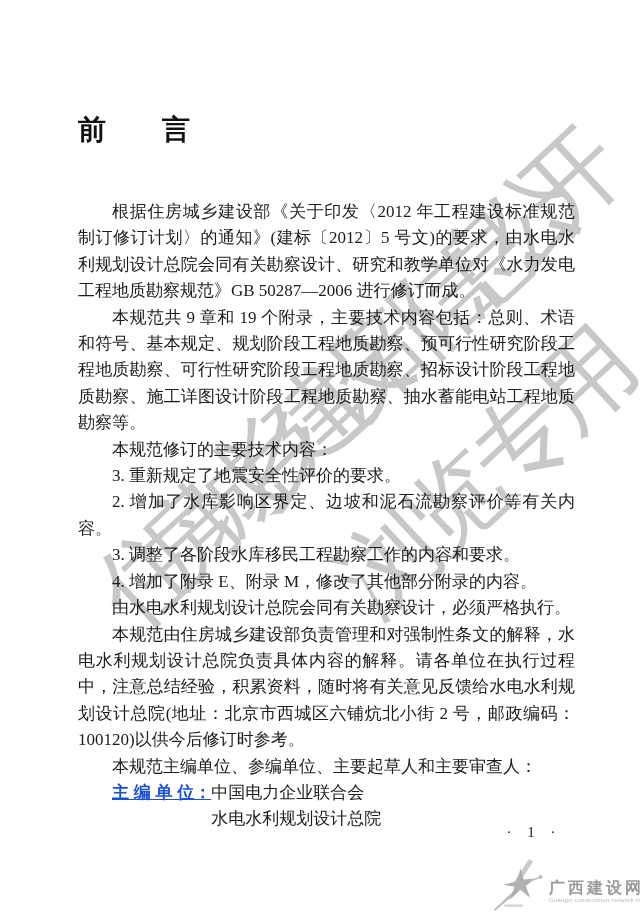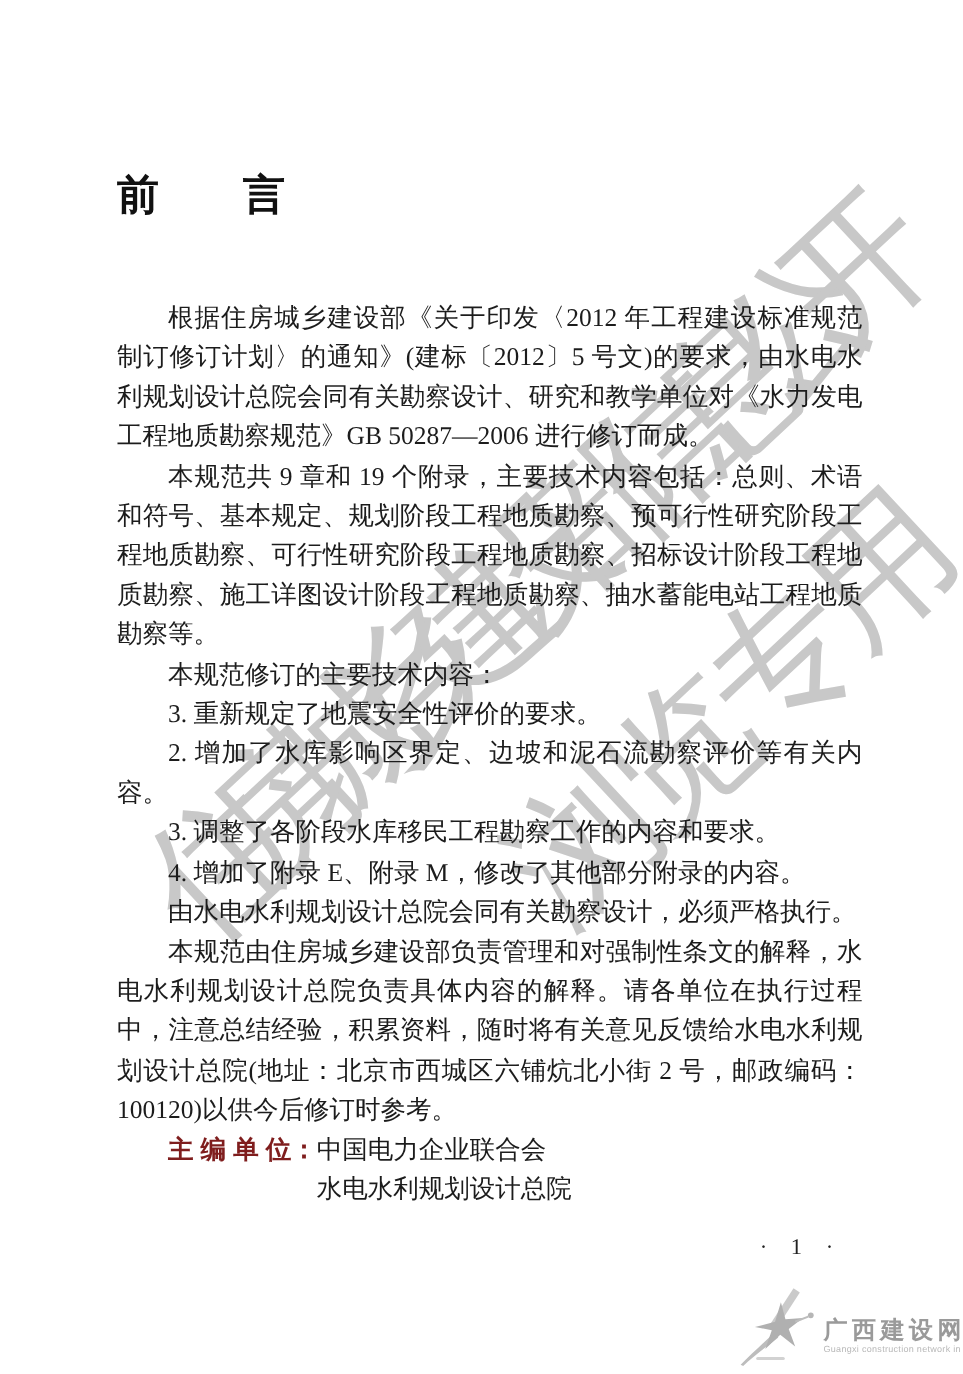--- a/index.html
+++ b/index.html
@@ -78,21 +78,22 @@
   }
   .credits {
     display: flex;
     padding-left: 34px;
     text-indent: 0;
   }
   .credits-label {
     font-family: "Liberation Sans", "DejaVu Sans", sans-serif;
     font-weight: 700;
     white-space: nowrap;
-    color: #7f1d1d;
+    color: #1d4ed8;
+    text-decoration: underline;
   }
   .credits-units { display: flex; flex-direction: column; }
 
   .page-number {
     position: absolute;
     z-index: 2;
     left: 496px;
     top: 824px;
     width: 76px;
     text-align: center;
@@ -144,20 +145,21 @@
   <div class="body-text">
     <p>根据住房城乡建设部《关于印发〈2012 年工程建设标准规范制订修订计划〉的通知》(建标〔2012〕5 号文)的要求，由水电水利规划设计总院会同有关勘察设计、研究和教学单位对《水力发电工程地质勘察规范》GB 50287—2006 进行修订而成。</p>
     <p>本规范共 9 章和 19 个附录，主要技术内容包括：总则、术语和符号、基本规定、规划阶段工程地质勘察、预可行性研究阶段工程地质勘察、可行性研究阶段工程地质勘察、招标设计阶段工程地质勘察、施工详图设计阶段工程地质勘察、抽水蓄能电站工程地质勘察等。</p>
     <p>本规范修订的主要技术内容：</p>
     <p>3. 重新规定了地震安全性评价的要求。</p>
     <p>2. 增加了水库影响区界定、边坡和泥石流勘察评价等有关内容。</p>
     <p>3. 调整了各阶段水库移民工程勘察工作的内容和要求。</p>
     <p>4. 增加了附录 E、附录 M，修改了其他部分附录的内容。</p>
     <p>由水电水利规划设计总院会同有关勘察设计，必须严格执行。</p>
     <p>本规范由住房城乡建设部负责管理和对强制性条文的解释，水电水利规划设计总院负责具体内容的解释。请各单位在执行过程中，注意总结经验，积累资料，随时将有关意见反馈给水电水利规划设计总院(地址：北京市西城区六铺炕北小街 2 号，邮政编码：100120)以供今后修订时参考。</p>
+    <p>本规范主编单位、参编单位、主要起草人和主要审查人：</p>
 
     <div class="credits">
       <span class="credits-label">主 编 单 位：</span>
       <span class="credits-units">
         <span>中国电力企业联合会</span>
         <span>水电水利规划设计总院</span>
       </span>
     </div>
   </div>
 

